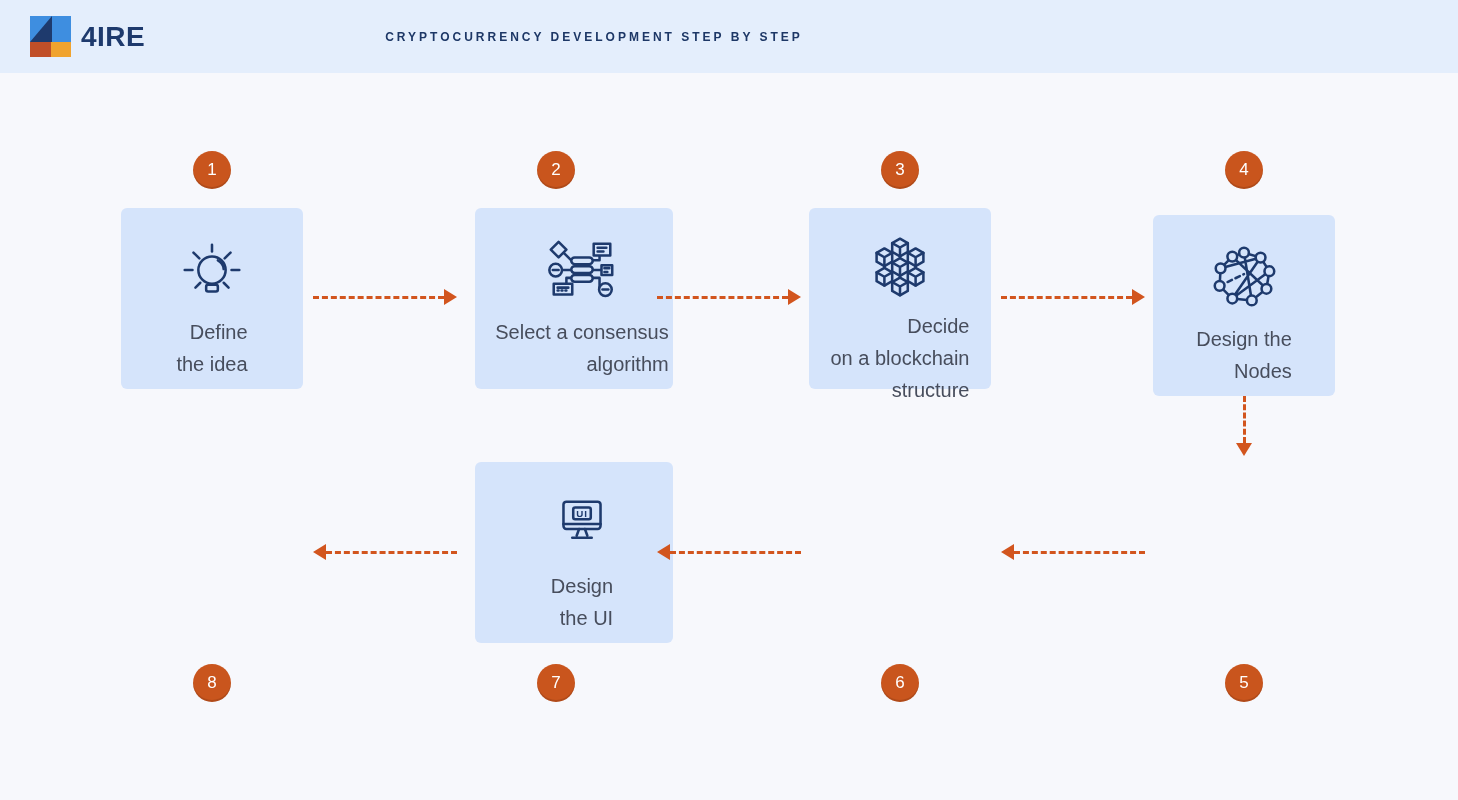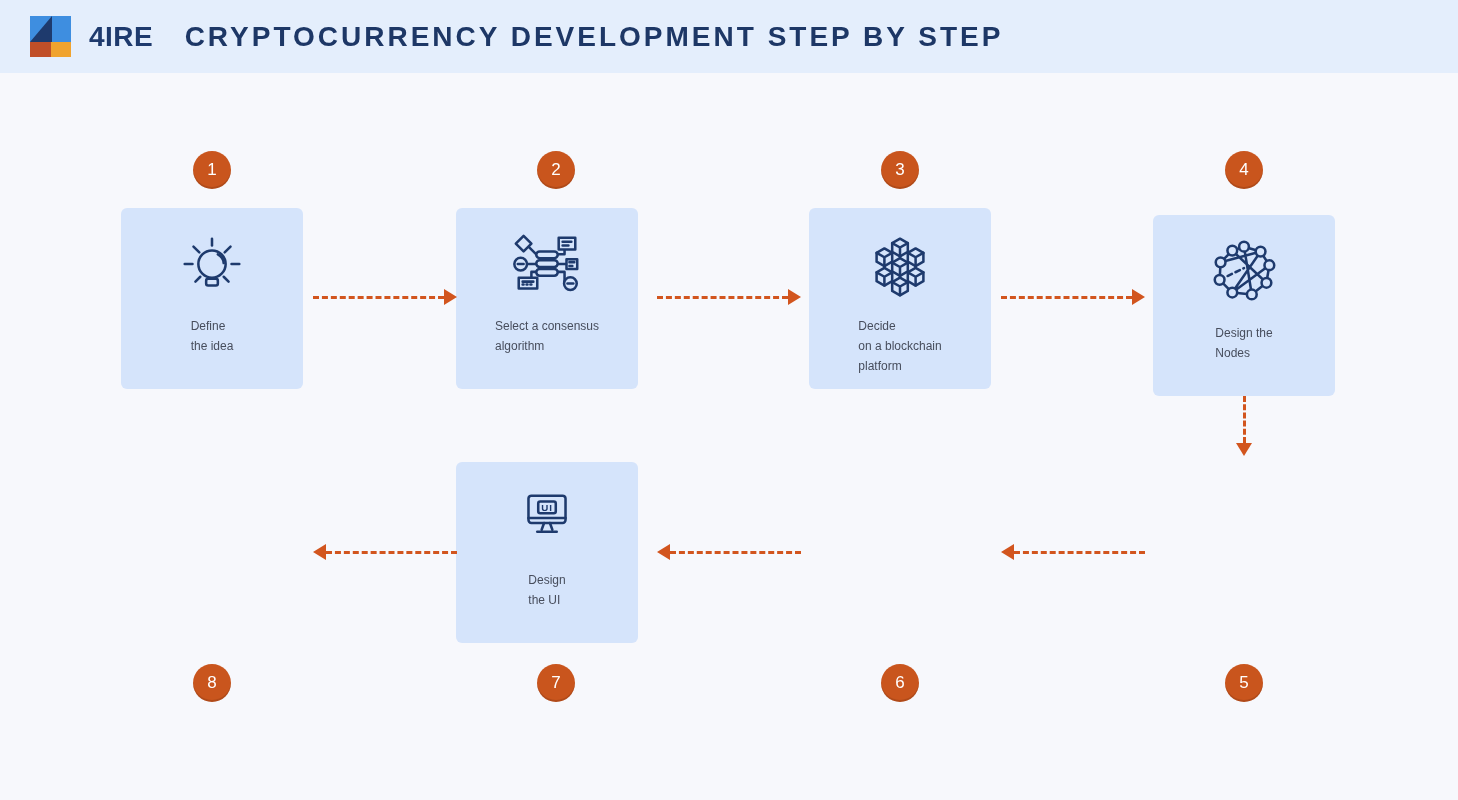--- a/index.html
+++ b/index.html
@@ -7,50 +7,50 @@
     position:relative;width:1458px;height:800px;overflow:hidden;
     background:#f7f8fc;
     font-family:"Liberation Sans","DejaVu Sans",sans-serif;
   }
   
   .header{
     position:absolute;left:0;top:0;width:1458px;height:73px;
     background:#e4eefc;
   }
   .logo{
-    position:absolute;left:30px;top:16px;display:flex;align-items:center;gap:18px;
+    position:absolute;left:30px;top:16px;display:flex;align-items:center;gap:10px;
   }
   .logo-mark{position:relative;width:41px;height:41px;}
   .logo-mark .lm-top{position:absolute;left:0;top:0;width:41px;height:26px;background:#3e8ee0;}
   .logo-mark .lm-tri{
     position:absolute;left:0;top:0;width:22px;height:26px;background:#1e3a6d;
     clip-path:polygon(0 100%,100% 0,100% 100%);
   }
   .logo-mark .lm-bl{position:absolute;left:0;top:26px;width:21px;height:15px;background:#c14f28;}
   .logo-mark .lm-br{position:absolute;left:21px;top:26px;width:20px;height:15px;background:#f0a32e;}
   .logo-text{
     color:#1e3a6d;font-weight:bold;font-size:28px;letter-spacing:.5px;line-height:1;
   }
   .title{
     position:absolute;left:0;top:0;width:1188px;height:73px;
     display:flex;align-items:center;justify-content:center;
-    color:#1d3766;font-size:28px;font-weight:bold;letter-spacing:3px;
+    color:#1d3766;font-size:12px;font-weight:bold;letter-spacing:3px;
   }
   
   .card{
     position:absolute;width:182px;height:181px;border-radius:6px;
     background:#d5e4fb;display:flex;flex-direction:column;align-items:center;
   }
-  .card .icon{margin-top:20px;height:84px;display:flex;align-items:flex-start;justify-content:center;}
+  .card .icon{margin-top:20px;height:84px;display:flex;align-items:flex-end;justify-content:center;}
   .card .label{
-    margin-top:4px;text-align:left;color:#474d5c;font-size:12px;line-height:20px;
+    margin-top:4px;text-align:right;color:#474d5c;font-size:20px;line-height:32px;
     white-space:pre-line;
   }
   .row1{top:208px;} .row2{top:462px;}
-  .c1{left:121px;} .c2{left:456px;} .c3{left:809px;} .c4{left:1153px;margin-top:7px;}
+  .c1{left:121px;} .c2{left:475px;padding-left:16px;} .c3{left:809px;} .c4{left:1153px;margin-top:7px;}
   
   .badge{
     position:absolute;width:38px;height:38px;border-radius:50%;
     background:#c9551d;color:#ffffff;font-size:17px;
     display:flex;align-items:center;justify-content:center;
     box-shadow:inset 0 -2px 0 rgba(0,0,0,0.12);
   }
   
   .h-arrow{position:absolute;width:144px;height:16px;display:flex;align-items:center;}
   .h-arrow .line{flex:1;height:0;border-top:3px dashed #d2551e;}
@@ -153,21 +153,21 @@
         <use href="#cubeS" x="24" y="30"></use>
         <use href="#cubeS" x="56" y="30"></use>
         <use href="#cubeS" x="40" y="40"></use>
         <use href="#cubeS" x="24" y="50"></use>
         <use href="#cubeS" x="56" y="50"></use>
         <use href="#cubeS" x="40" y="60"></use>
       </svg>
     </div>
     <div class="label">Decide
 on a blockchain
-platform</div>
+structure</div>
   </div>
 
   <div class="card row1 c4">
     <div class="icon">
       <svg class="step-ic" width="78" height="78" viewBox="0 0 80 80">
         <path d="M40 12 L57 17 L66 31 L63 49 L48 61 M48 61 L28 59 L15 46 L16 28 L28 16 L40 12"></path>
         <path d="M28 16 L63 49 M57 17 L28 59 M40 12 L48 61 M66 31 L28 59 M16 28 L57 17"></path>
         <path d="M15 46 L40 34" stroke-dasharray="5 4"></path>
         <circle cx="40" cy="12" r="5" fill="#d5e4fb"></circle>
         <circle cx="57" cy="17" r="5" fill="#d5e4fb"></circle>

